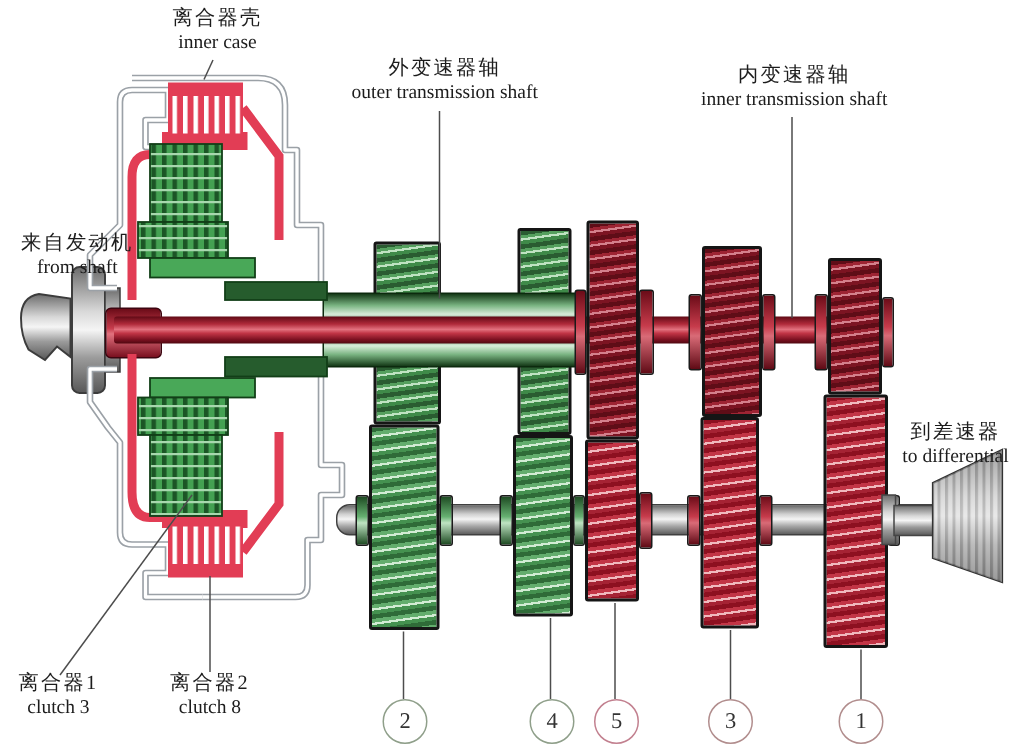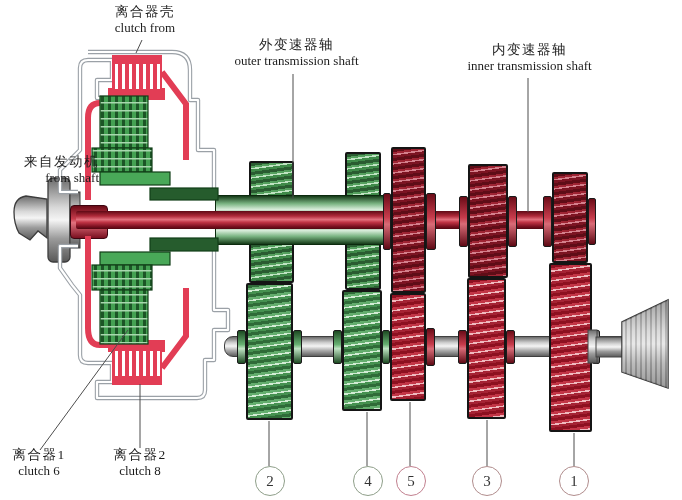--- a/index.html
+++ b/index.html
@@ -20,21 +20,21 @@
       border:1px solid #0c2a0e;box-sizing:border-box;}
   #shaft-red{position:absolute;left:76px;top:211px;width:512px;height:18px;border-radius:2px;
       background:linear-gradient(180deg,#5f0a15 0%,#b02a3a 28%,#e2717e 48%,#c23546 62%,#7a1020 86%,#4f0710 100%);}
   #shaft-red-collar{position:absolute;left:70px;top:205px;width:38px;height:34px;border-radius:4px;border:1px solid #3d0510;box-sizing:border-box;
       background:linear-gradient(180deg,#6b0c18,#c63b4b 40%,#e2717e 52%,#7a1020);}
   #shaft-gray{position:absolute;left:224px;top:336px;width:400px;height:21px;border-radius:9px 2px 2px 9px;border:1px solid #3f3f3f;box-sizing:border-box;
       background:linear-gradient(180deg,#6a6a6a 0%,#cfcfcf 30%,#f4f4f4 48%,#a8a8a8 72%,#5f5f5f 100%);}
   .lbl{position:absolute;text-align:center;color:#1c1c1c;line-height:1.2;}
   .lbl .zh{font-size:13.5px;letter-spacing:1.5px;}
   .lbl .en{font-size:13px;}
-  .lbl-left{text-align:right;}
+  .lbl-left{text-align:center;}
   .marker{position:absolute;width:30px;height:30px;border-radius:50%;border:1.2px solid #999;background:#fff;
       display:flex;align-items:center;justify-content:center;font-size:15px;color:#333;box-sizing:border-box;}
   svg{display:block;}
 </style>
 </head>
 <body>
 
 <div id="stage">
 
   <div class="gear gu-green" style="left:249px;top:161px;width:45px;height:122px;"></div>
@@ -175,37 +175,41 @@
       <line x1="269" y1="421" x2="269" y2="466"></line>
       <line x1="367" y1="412" x2="367" y2="466"></line>
       <line x1="410" y1="402" x2="410" y2="466"></line>
       <line x1="487" y1="420" x2="487" y2="466"></line>
       <line x1="574" y1="433" x2="574" y2="466"></line>
     </g>
   </svg>
 
   <div class="lbl" style="left:93px;top:4px;width:104px;">
     <div class="zh">离合器壳</div>
-    <div class="en">clutch from</div>
+    <div class="en">inner case</div>
   </div>
   <div class="lbl" style="left:447px;top:42px;width:165px;">
     <div class="zh">内变速器轴</div>
     <div class="en">inner transmission shaft</div>
   </div>
   <div class="lbl" style="left:214px;top:37px;width:165px;">
     <div class="zh">外变速器轴</div>
     <div class="en">outer transmission shaft</div>
   </div>
   <div class="lbl lbl-left" style="left:4px;top:154px;width:95px;">
     <div class="zh">来自发动机</div>
     <div class="en">from shaft</div>
   </div>
+  <div class="lbl" style="left:593px;top:280px;width:88px;">
+    <div class="zh">到差速器</div>
+    <div class="en">to differential</div>
+  </div>
   <div class="lbl" style="left:8px;top:447px;width:62px;">
     <div class="zh">离合器1</div>
-    <div class="en">clutch 6</div>
+    <div class="en">clutch 3</div>
   </div>
   <div class="lbl" style="left:107px;top:447px;width:66px;">
     <div class="zh">离合器2</div>
     <div class="en">clutch 8</div>
   </div>
 
   <div class="marker" style="left: 255px; top: 466px; border-color: rgb(143, 159, 138);">
     <span>2</span>
   </div>
   <div class="marker" style="left: 353px; top: 466px; border-color: rgb(143, 159, 138);">

